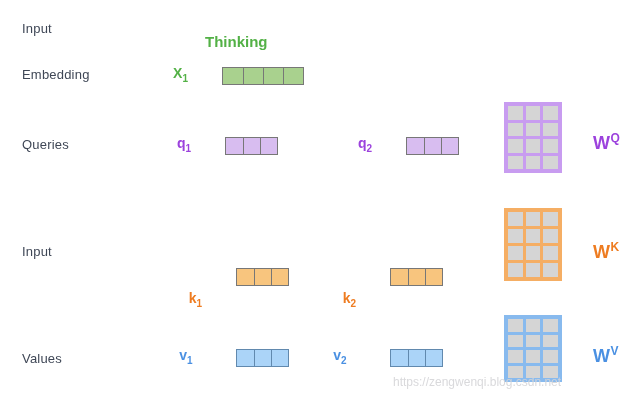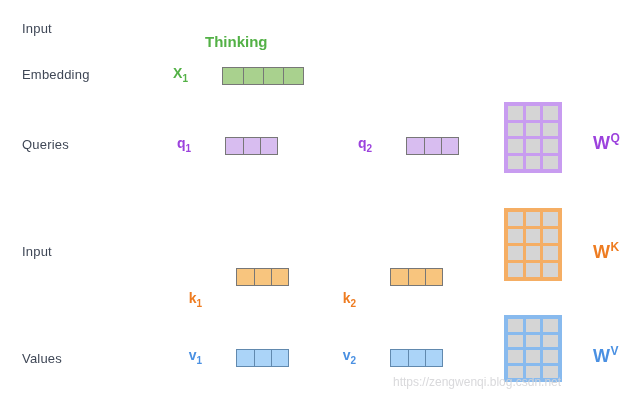--- a/index.html
+++ b/index.html
@@ -28,21 +28,21 @@
   .vec-cell { box-sizing:border-box; border-left:1px solid var(--box-border); }
   .vec-cell:first-child { border-left:none; }
   .w20 .vec-cell { width:20px; }
   .w17 .vec-cell { width:17px; }
   .t-green  .vec-label { color:var(--green-text); }
   .t-green  .vec-cell  { background:var(--green-fill); }
   .t-purple .vec-label { color:var(--purple-text); }
   .t-purple .vec-cell  { background:var(--purple-fill); }
   .t-orange .vec-label { color:var(--orange-text);margin-top:48px; }
   .t-orange .vec-cell  { background:var(--orange-fill); }
-  .t-blue   .vec-label { color:var(--blue-text); }
+  .t-blue   .vec-label { color:var(--blue-text);text-align:center; }
   .t-blue   .vec-cell  { background:var(--blue-fill); }
   .t-blue   .vec-box   { border-color:var(--values-box-border); }
   .t-blue   .vec-cell  { border-left-color:var(--values-box-border); }
   .matrix {
     position:absolute; left:504px; width:58px; box-sizing:border-box;
     display:grid; grid-template-columns:repeat(3,1fr); gap:3px; padding:2px;
   }
   .m-cell { background:var(--cell-gray); }
   .m-purple { border:2px solid var(--purple-border); background:var(--purple-border); }
   .m-orange { border:2px solid var(--orange-border); background:var(--orange-border); }

